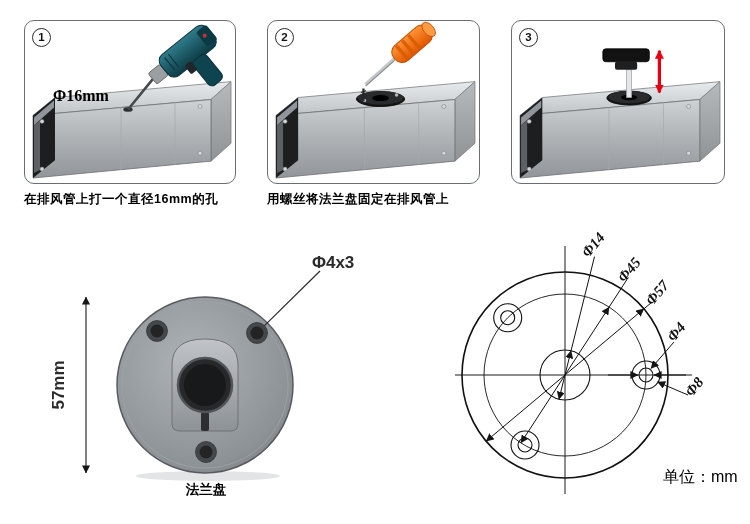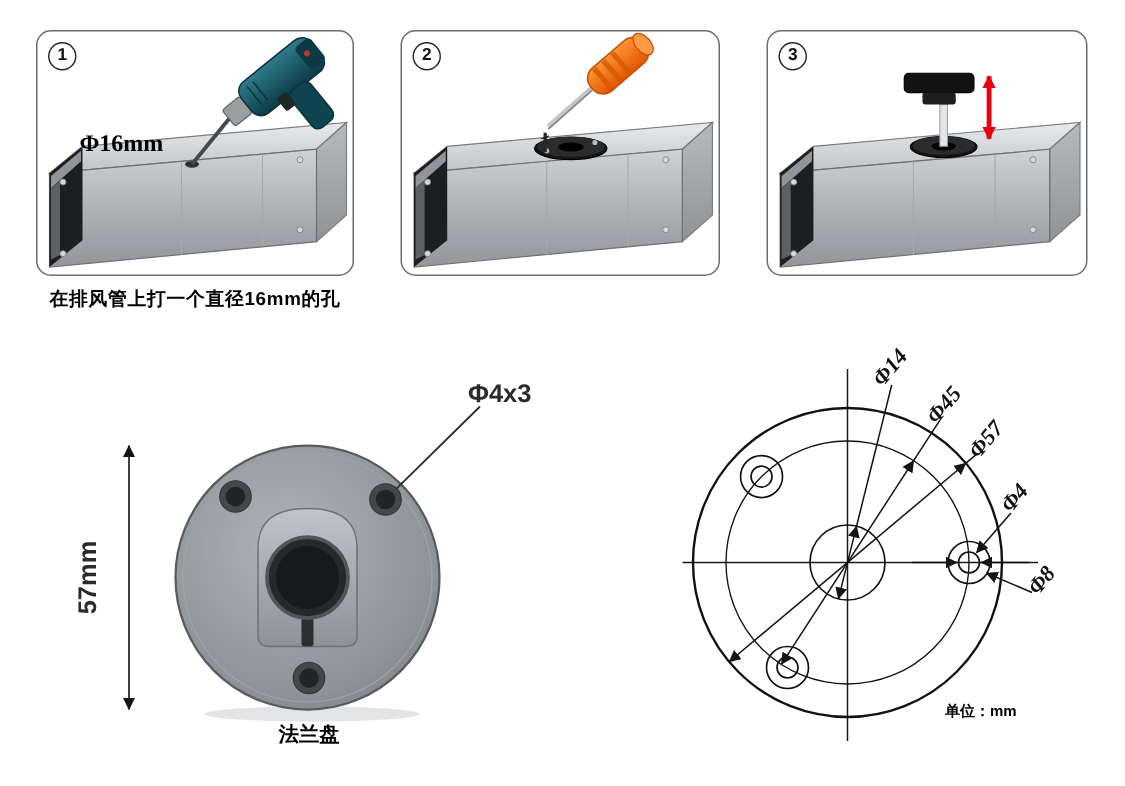--- a/index.html
+++ b/index.html
@@ -3,23 +3,23 @@
 <meta charset="utf-8">
 <style>
   html,body{margin:0;padding:0;background:#fff;}
   .page{position:relative;width:750px;height:524px;background:#fff;overflow:hidden;
         font-family:"Liberation Sans",sans-serif;}
   .abs{position:absolute;}
   .panel{position:absolute;top:20px;height:164px;border:1px solid #6a6e71;border-radius:10px;
          background:#fff;box-sizing:border-box;overflow:hidden;}
   .badge{position:absolute;left:7px;top:7px;width:17px;height:17px;border:1.6px solid #2a2a2a;
          border-radius:50%;font-weight:bold;font-size:11.5px;line-height:17px;text-align:center;color:#111;}
-  .caption{position:absolute;top:191px;height:16px;text-align:center;font-weight:bold;
+  .caption{position:absolute;top:191px;height:16px;text-align:left;font-weight:bold;
            font-size:12.5px;color:#000;letter-spacing:0.5px;}
-  .unit{position:absolute;left:630px;top:467px;font-weight:bold;font-size:10px;color:#000;}
+  .unit{position:absolute;left:663px;top:467px;font-weight:normal;font-size:16px;color:#000;}
   svg text{user-select:none;}
 </style>
 </head>
 <body>
 
 <svg width="0" height="0" style="position:absolute" aria-hidden="true">
   <defs>
     <linearGradient id="gTop" x1="0" y1="0" x2="0" y2="1">
       <stop offset="0" stop-color="#e8ebed"></stop>
         <stop offset="1" stop-color="#bfc3c6"></stop>
@@ -133,20 +133,21 @@
           <rect x="0" y="-10" width="46" height="20" rx="9" fill="url(#gHandle)" stroke="#c24e00" stroke-width="1"></rect>
           <rect x="8" y="-9" width="3.5" height="18" fill="#d85a00" opacity="0.85"></rect>
           <rect x="16" y="-9" width="3.5" height="18" fill="#d85a00" opacity="0.85"></rect>
           <rect x="24" y="-9" width="3.5" height="18" fill="#d85a00" opacity="0.85"></rect>
           <ellipse cx="45" cy="0" rx="5" ry="8.5" fill="#ff9a45" stroke="#c24e00" stroke-width="0.8"></ellipse>
         </g>
       </g>
     </svg>
     <div class="badge">2</div>
   </div>
+  <div class="caption" style="left:267px;width:213px;">用螺丝将法兰盘固定在排风管上</div>
 
   <div class="panel" style="left:511px;width:214px;">
     <svg width="212" height="162" viewBox="0 0 210 163" preserveAspectRatio="none">
       <g>
         <polygon points="8,95 30,77 206,61 186,79" fill="url(#gTop)" stroke="#7a7e81" stroke-width="0.8"></polygon>
         <polygon points="186,79 206,61 206,123 186,141" fill="url(#gEnd)" stroke="#7a7e81" stroke-width="0.8"></polygon>
         <polygon points="8,95 186,79 186,141 8,158" fill="url(#gFront)" stroke="#6d7174" stroke-width="0.8"></polygon>
         <line x1="96" y1="87" x2="96" y2="150" stroke="#a5a9ac" stroke-width="0.7"></line>
         <line x1="150" y1="82" x2="150" y2="145" stroke="#a5a9ac" stroke-width="0.7"></line>
         <polygon points="8,95 30,77 30,140 8,158" fill="#1c1e1f"></polygon>

